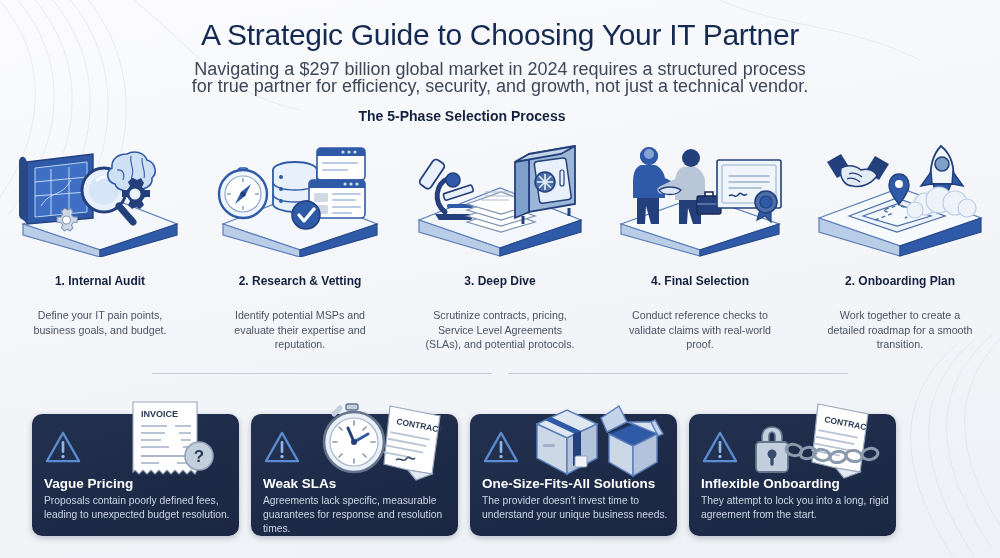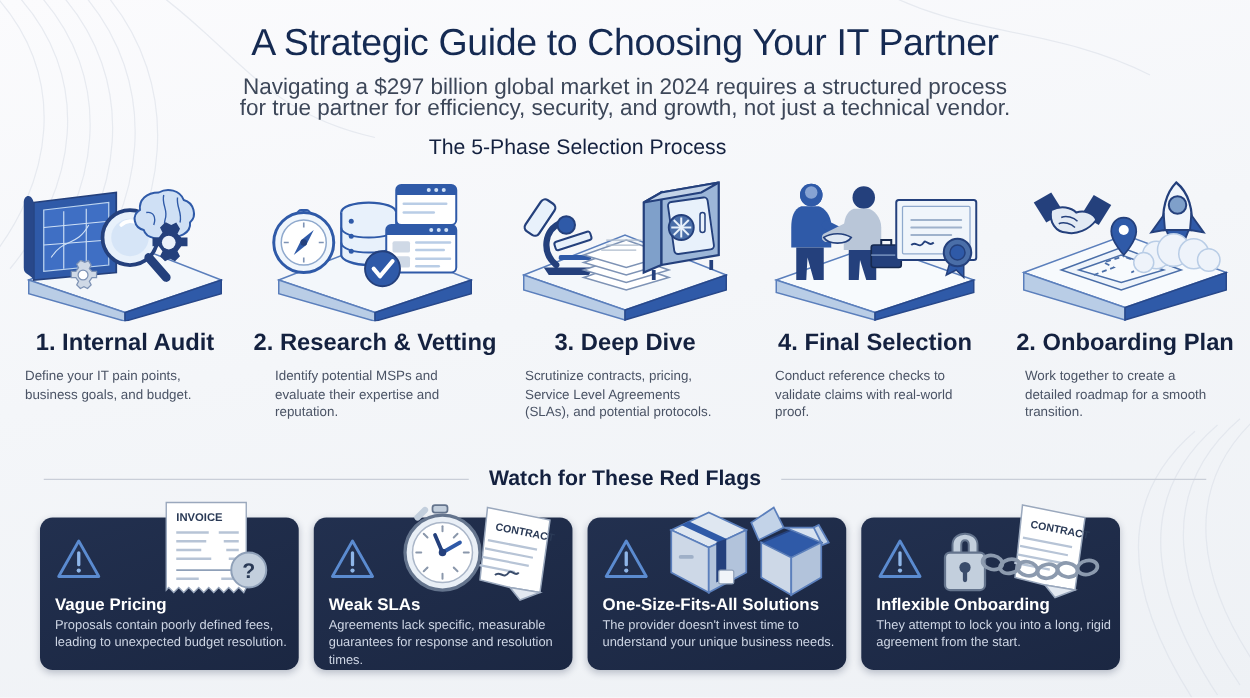--- a/index.html
+++ b/index.html
@@ -16,36 +16,36 @@
   .title{
     position:absolute;top:18px;left:0;width:1000px;text-align:center;
     font-size:30px;font-weight:normal;color:#152a52;letter-spacing:-0.3px;
   }
   .subtitle{
     position:absolute;top:61px;left:50%;transform:translateX(-50%);
     width:620px;text-align:center;font-size:18px;line-height:17px;color:#3d4759;
   }
   .section-head{
     position:absolute;left:0;width:924px;text-align:center;
-    font-size:17px;font-weight:normal;color:#14213f;
+    font-size:14px;font-weight:bold;color:#14213f;
   }
   #phases-head{top:108px;}
 
   
   .rf-head-wrap{position:absolute;top:373px;left:0;width:1000px;display:flex;align-items:center;justify-content:center;gap:16px;}
   .rule{height:1px;background:#c9ced8;flex:0 0 340px;}
   .rf-head{font-size:17px;font-weight:bold;color:#14213f;white-space:nowrap;}
 
   
   .phases{position:absolute;top:132px;left:0;width:1000px;display:flex;}
   .phase{flex:1 1 0;position:relative;display:flex;flex-direction:column;align-items:center;}
   .art{width:190px;height:125px;position:relative;}
   .art svg{position:absolute;inset:0;}
-  .p-title{margin-top:7px;font-size:19px;font-weight:bold;color:#14213f;text-align:center;}
-  .p-desc{margin-top:8px;font-size:10.7px;line-height:14.5px;color:#4a5365;text-align:left;width:160px;}
+  .p-title{margin-top:17px;font-size:12px;font-weight:bold;color:#14213f;text-align:center;}
+  .p-desc{margin-top:20px;font-size:10.7px;line-height:14.5px;color:#4a5365;text-align:center;width:160px;}
 
   
   .cards{position:absolute;top:414px;left:32px;width:864px;display:flex;gap:12px;}
   .card{
     position:relative;flex:1 1 0;height:122px;border-radius:10px;
     background:linear-gradient(160deg,#22304f 0%,#1b2742 100%);
     box-shadow:0 2px 6px rgba(20,33,63,.25);
     overflow:visible;
   }
   .card-art{position:absolute;right:4px;top:-14px;width:150px;height:82px;}
@@ -348,21 +348,20 @@
           </g>
         </svg>
       </div>
       <div class="p-title">2. Onboarding Plan</div>
       <div class="p-desc">Work together to create a detailed roadmap for a smooth transition.</div>
     </div>
   </div>
 
   <div class="rf-head-wrap">
     <div class="rule"></div>
-    <div class="rf-head">Watch for These Red Flags</div>
     <div class="rule"></div>
   </div>
 
   <div class="cards">
 
     <div class="card">
       <svg class="warn" viewBox="0 0 40 36">
         <path d="M20,3 L37,33 L3,33 Z" fill="#22304f" stroke="#5b8bd0" stroke-width="2.4" stroke-linejoin="round"></path>
         <path d="M20,13 L20,23" stroke="#8fb6e8" stroke-width="2.8" stroke-linecap="round"></path>
         <circle cx="20" cy="28" r="1.8" fill="#8fb6e8"></circle>

